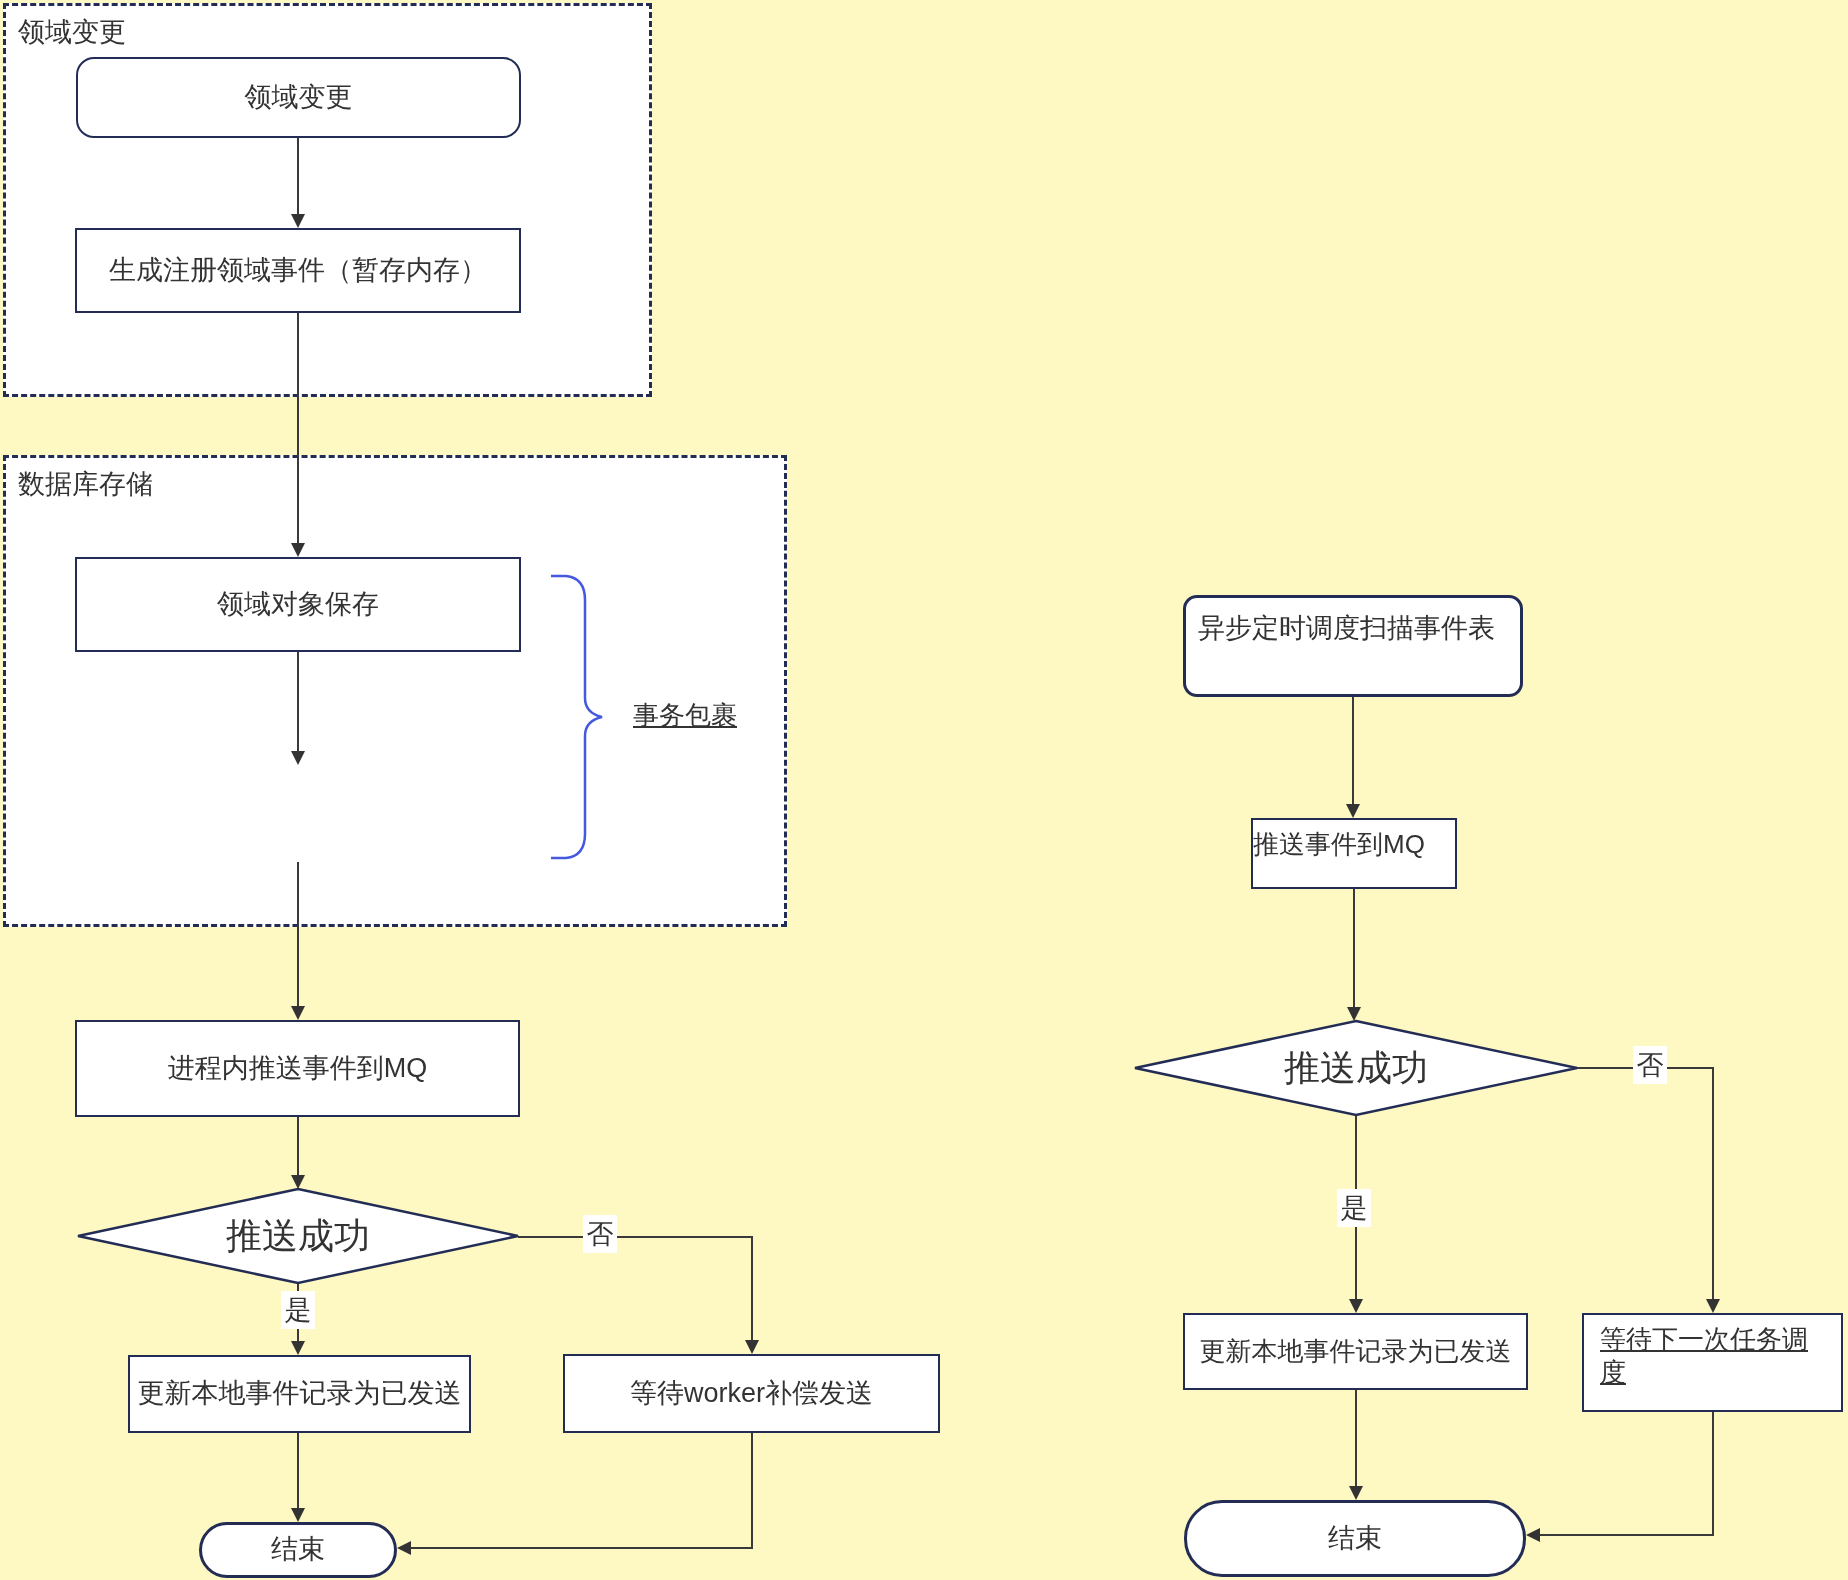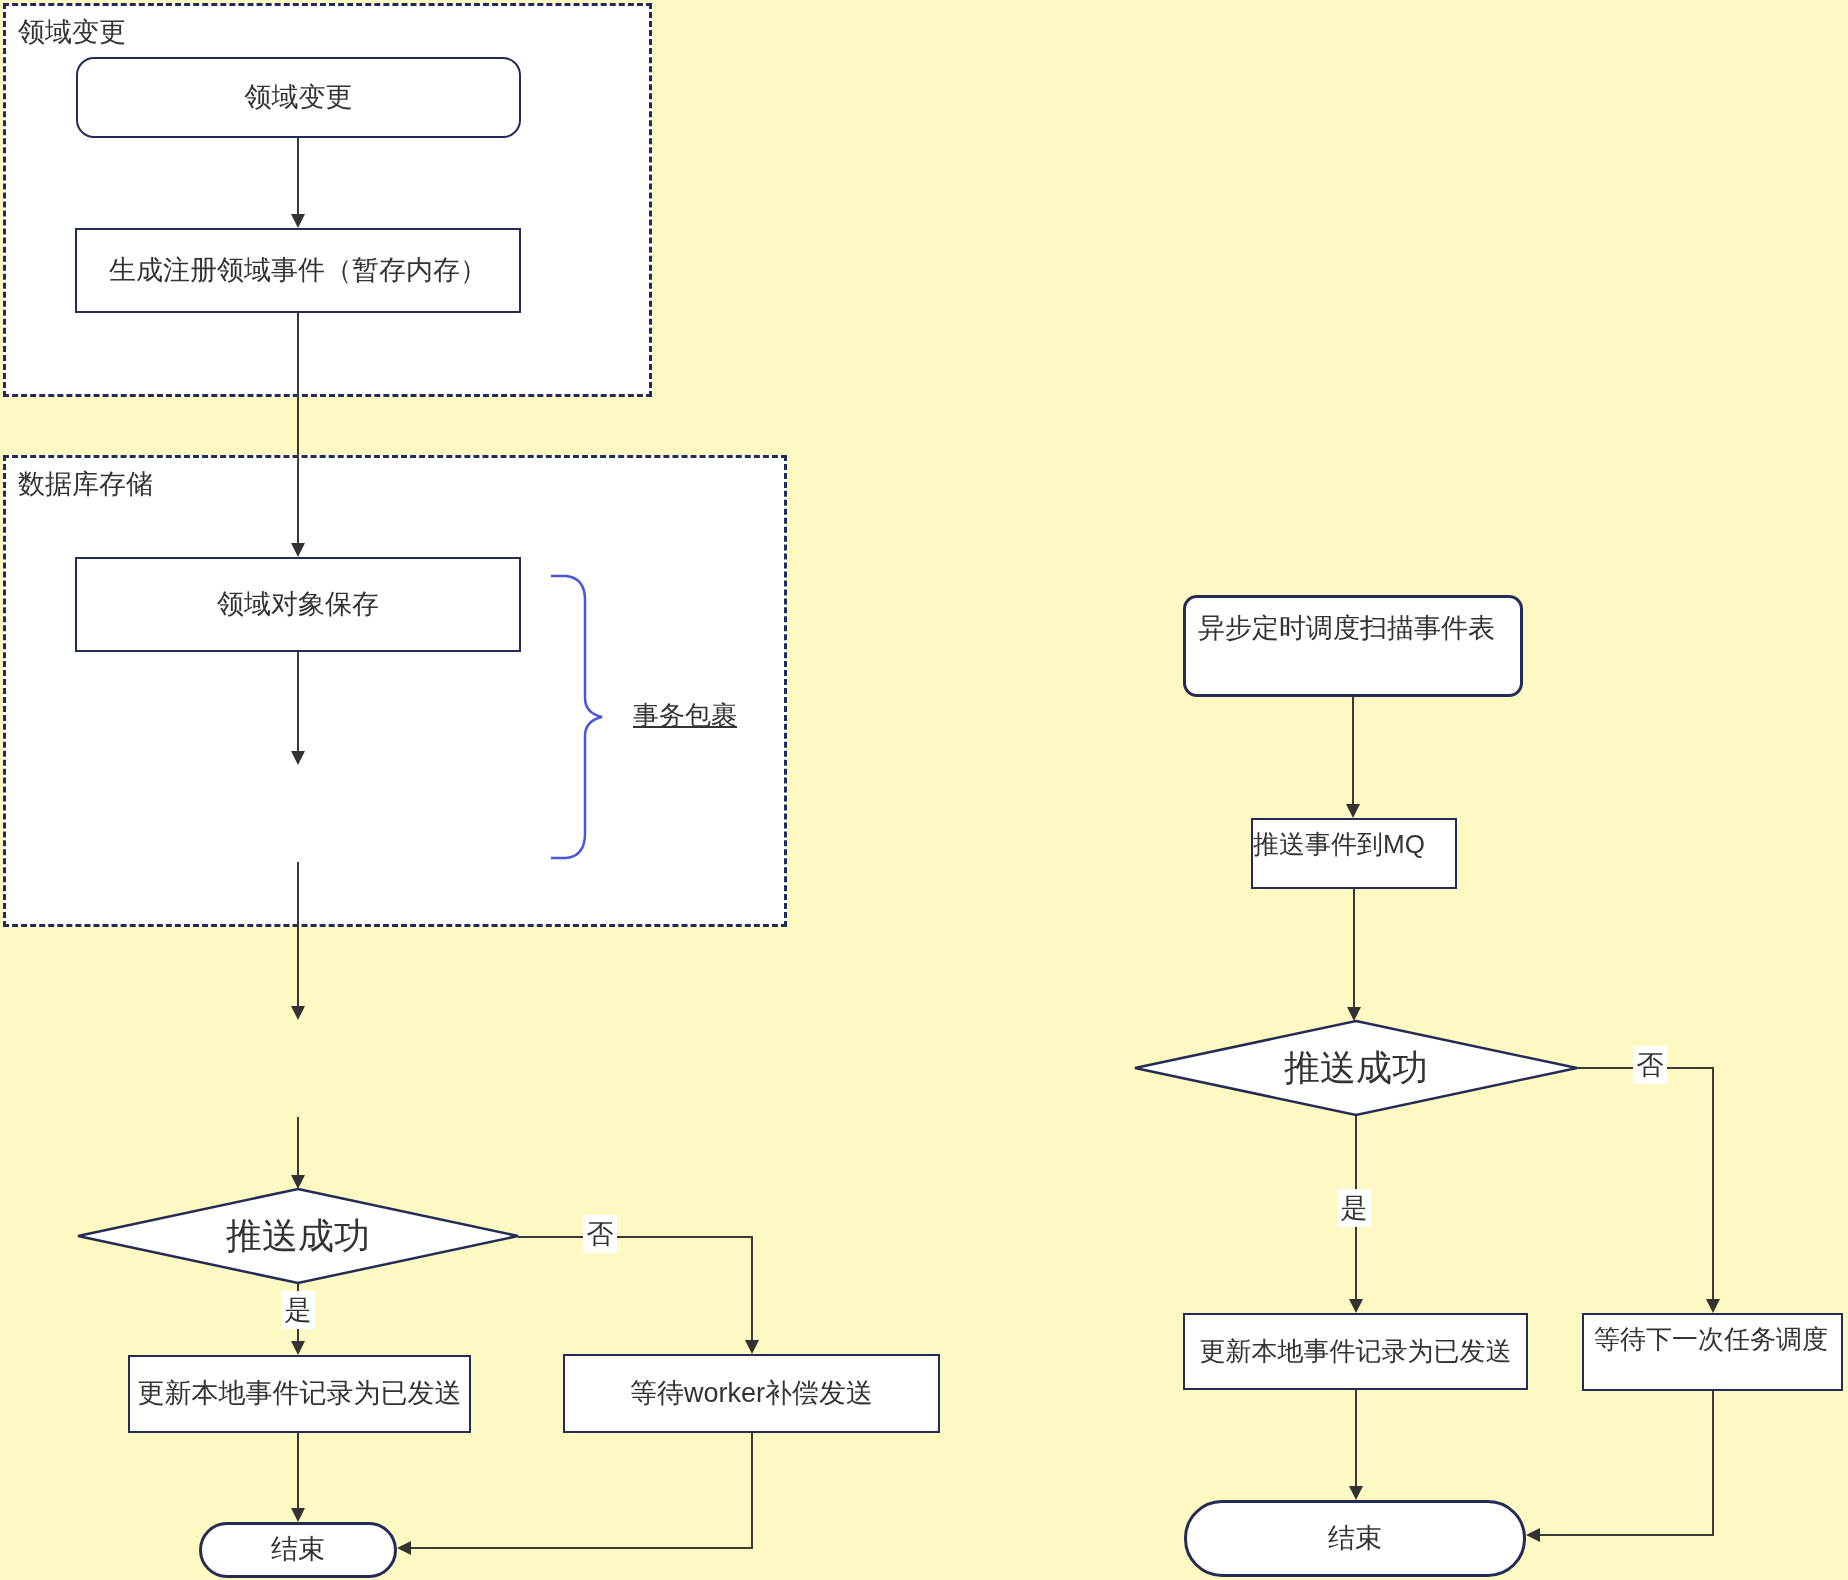--- a/index.html
+++ b/index.html
@@ -83,28 +83,29 @@
     <g>
       <polygon points="298,1189 518,1236 298,1283 78,1236" fill="#ffffff" stroke="#232c55" stroke-width="2.5"></polygon>
       <polygon points="1356,1021 1577,1068 1356,1115 1135,1068" fill="#ffffff" stroke="#232c55" stroke-width="2.5"></polygon>
     </g>
     <path d="M551,576 L566,576 Q585,578 585,600 L585,698 Q585,713 602,717 Q585,721 585,736 L585,834 Q585,856 566,858 L551,858" fill="none" stroke="#4659de" stroke-width="2.5"></path>
   </svg>
 
   <div class="node" style="left:76px;top:57px;width:445px;height:81px;border-radius:18px;">领域变更</div>
   <div class="node" style="left:75px;top:228px;width:446px;height:85px;">生成注册领域事件（暂存内存）</div>
   <div class="node" style="left:75px;top:557px;width:446px;height:95px;">领域对象保存</div>
+  <div class="node" style="left:75px;top:1020px;width:445px;height:97px;">进程内推送事件到MQ</div>
   <div class="node" style="left:128px;top:1355px;width:343px;height:78px;">更新本地事件记录为已发送</div>
   <div class="node" style="left:563px;top:1354px;width:377px;height:79px;">等待worker补偿发送</div>
   <div class="node stadium" style="left:199px;top:1522px;width:198px;height:56px;border-radius:28px;">结束</div>
 
   <div class="node topleft" style="left:1183px;top:595px;width:340px;height:102px;border-radius:14px;border-width:3px;padding:14px 12px;">异步定时调度扫描事件表</div>
   <div class="node topleft" style="left:1251px;top:818px;width:206px;height:71px;padding:8px 0;font-size:26px;">推送事件到MQ</div>
   <div class="node" style="left:1183px;top:1313px;width:345px;height:77px;font-size:26px;">更新本地事件记录为已发送</div>
-  <div class="node topleft" style="left:1582px;top:1313px;width:261px;height:78px;padding:8px 10px;font-size:26px;">等待下一次任务调度</div>
+  <div class="node topleft" style="left:1582px;top:1313px;width:261px;height:99px;padding:8px 16px;font-size:26px;text-decoration:underline;">等待下一次任务调度</div>
   <div class="node stadium" style="left:1184px;top:1500px;width:342px;height:77px;border-radius:38px;">结束</div>
 
   <div class="diamond-label" style="left:198px;top:1216px;width:200px;height:40px;">推送成功</div>
   <div class="diamond-label" style="left:1256px;top:1048px;width:200px;height:40px;">推送成功</div>
 
   <div class="edge-label" style="left:281px;top:1291px;width:34px;height:38px;">是</div>
   <div class="edge-label" style="left:583px;top:1215px;width:34px;height:38px;">否</div>
   <div class="edge-label" style="left:1337px;top:1189px;width:34px;height:38px;">是</div>
   <div class="edge-label" style="left:1633px;top:1046px;width:34px;height:38px;">否</div>
 

